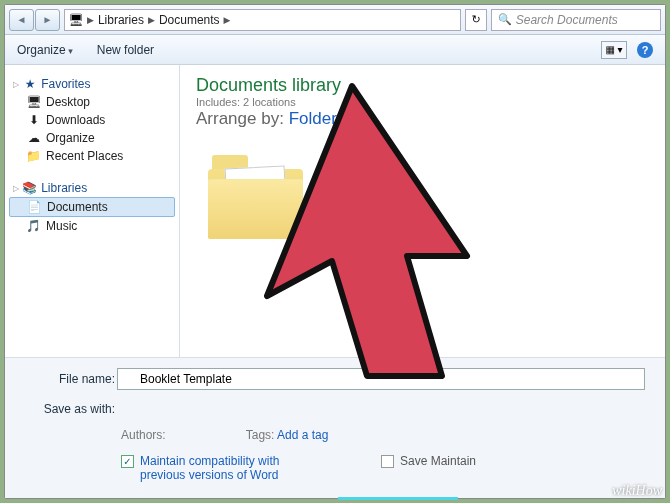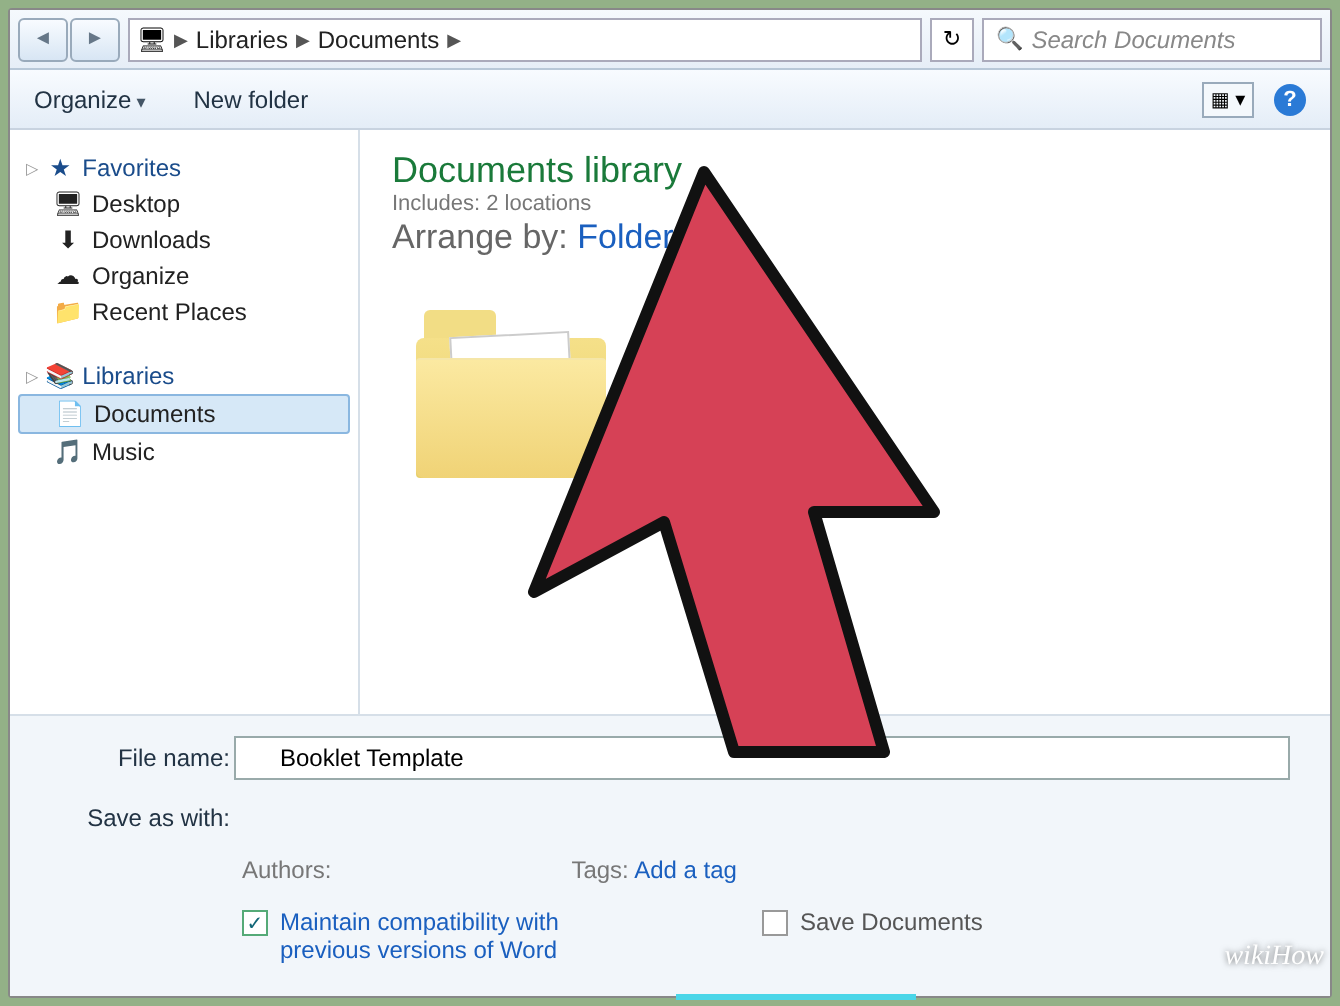--- a/index.html
+++ b/index.html
@@ -48,34 +48,34 @@
   .folder-page { position:absolute; width:60px; height:55px; background:#fff; border:1px solid #ccc; top:18px; left:22px; transform:rotate(-3deg);}
   .folder-front { position:absolute; width:95px; height:60px; background:linear-gradient(#fbe9a1,#f0d376); border-radius:2px 2px 4px 4px; bottom:0; left:4px; border-top:1px solid #f5e6a8;}
 
   
   .lower { border-top:1px solid #d6dfe8; background:#f2f6fa; padding:10px 20px 16px; font-size:12px; }
   .row { display:flex; align-items:center; margin-bottom:12px; gap:2px;}
   .row label { width:90px; text-align:right; color:#234;}
   .row input, .row .combo { flex:1; height:22px; border:1px solid #9aa; background:#fff; padding:0 22px; font-size:12px;}
   .combo { display:flex; align-items:center; justify-content:space-between; background:linear-gradient(#fbfbfb,#e3e3e3);}
   .combo::after { content:"▾"; font-size:9px; color:#444;}
-  .meta { display:flex; margin:8px 0 0 96px; gap:120px;}
+  .meta { display:flex; margin:8px 0 0 96px; gap:80px;}
   .meta .mlabel { color:#777;}
   .meta .addtag { color:#1a5fbf;}
   .checks { display:flex; margin:12px 0 0 96px; gap:100px; align-items:flex-start;}
   .chk { display:flex; gap:6px; align-items:flex-start; color:#1a5fbf; max-width:160px;}
   .chk.gray { color:#555;}
   .cb { width:13px; height:13px; border:1px solid #5a7; background:#fff; display:inline-flex; align-items:center; justify-content:center; font-size:10px; color:#167; margin-top:1px; flex:0 0 auto;}
   .cb.off { border-color:#999; color:transparent;}
 
   
   .arrow-overlay { position:absolute; left:212px; top:76px; width:280px; height:320px; pointer-events:none; }
 
   
-  .wm { position:absolute; right:8px; bottom:16px; color:#fff; font-size:14px; font-style:italic; font-family:Georgia,serif; text-shadow:0 0 3px rgba(0,0,0,.6);}
+  .wm { position:absolute; right:8px; bottom:4px; color:#fff; font-size:14px; font-style:italic; font-family:Georgia,serif; text-shadow:0 0 3px rgba(0,0,0,.6);}
   
   .cyanbar { position:absolute; left:338px; bottom:3px; width:120px; height:3px; background:#4bd6e8;}
 </style>
 </head>
 <body>
 
 <div class="window">
 
   <div class="addrbar">
     <div class="navbtns">
@@ -179,21 +179,21 @@
       <div><span class="mlabel">Authors:</span></div>
       <div><span class="mlabel">Tags:</span> <span class="addtag">Add a tag</span></div>
     </div>
     <div class="checks">
       <div class="chk">
         <span class="cb">✓</span>
         <span>Maintain compatibility with previous versions of Word</span>
       </div>
       <div class="chk gray">
         <span class="cb off">✓</span>
-        <span>Save Documents</span>
+        <span>Save Maintain</span>
       </div>
     </div>
   </div>
 
 </div>
 
 <svg class="arrow-overlay" viewBox="0 0 280 320">
   <path d="M 140 10
            L 255 180
            L 195 180

